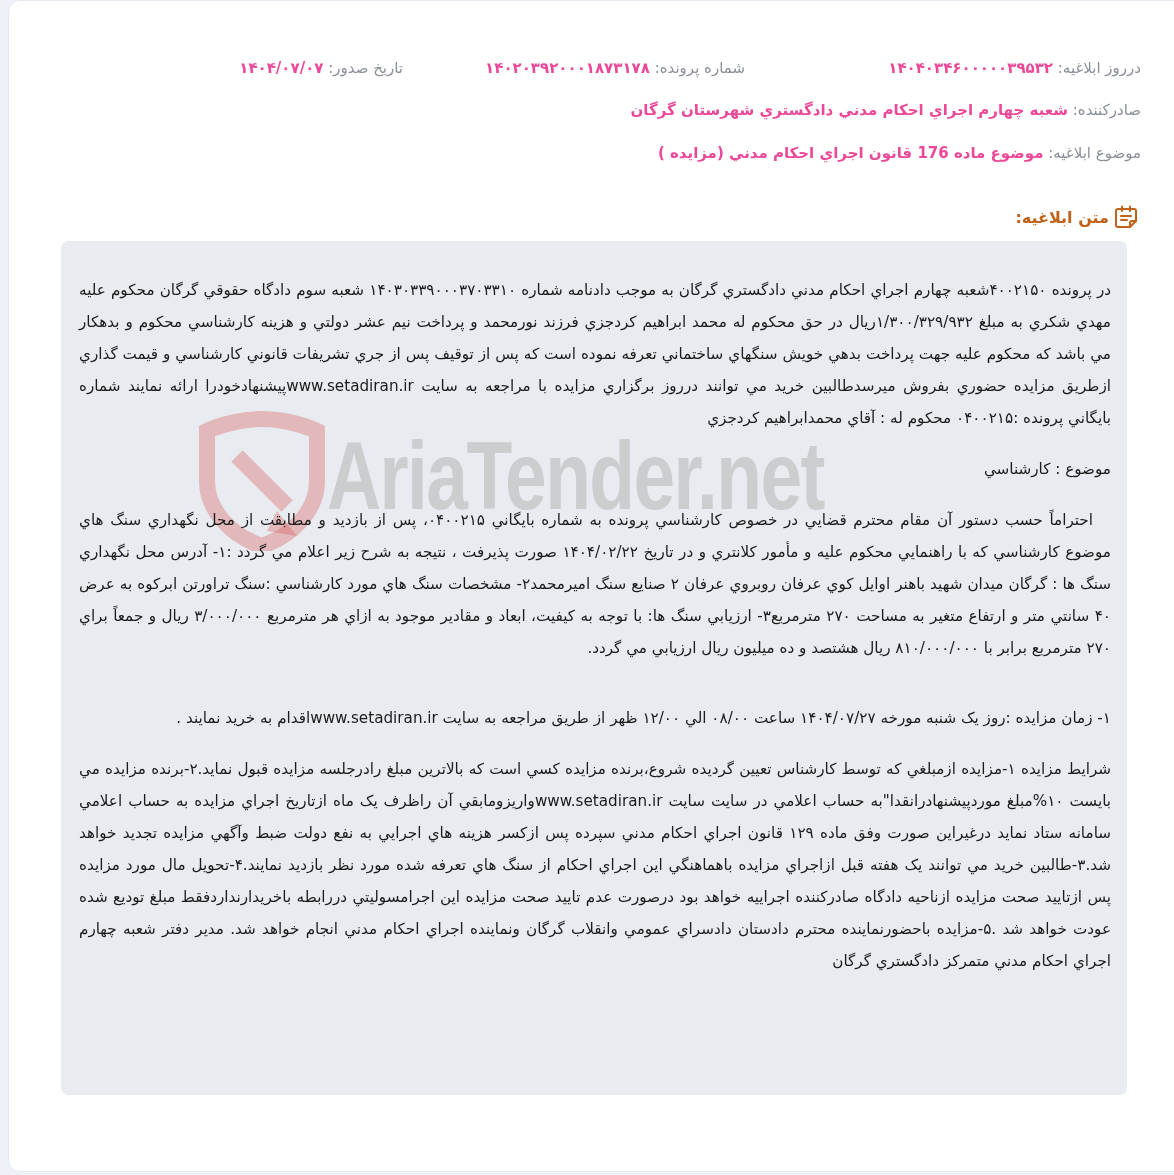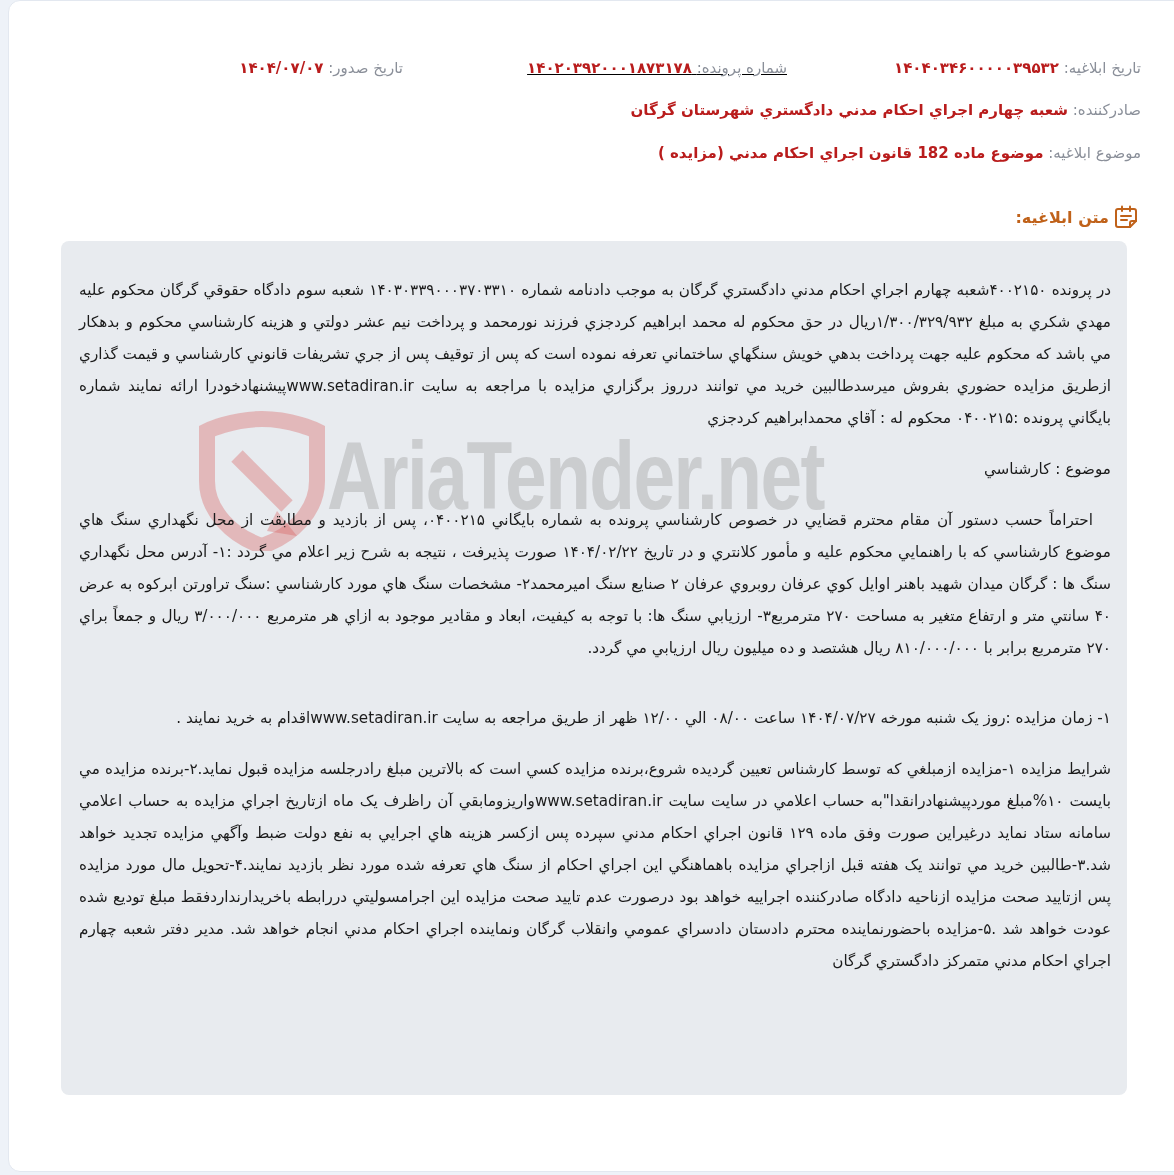--- a/index.html
+++ b/index.html
@@ -19,21 +19,21 @@
     border-radius: 12px;
     box-sizing: border-box;
   }
   .meta-row {
     position: absolute;
     direction: rtl;
     font-size: 15px;
     white-space: nowrap;
   }
   .meta-label { color: #8a8f99; }
-  .meta-value { color: #b91c1c; font-weight: bold; text-align: center; }
+  .meta-value { color: #ec4899; font-weight: bold; text-align: center; }
   .section-title {
     position: absolute;
     top: 203px; right: 48px;
     direction: rtl;
     display: flex; align-items: center; gap: 4px;
     color: #c0621a; font-weight: bold; font-size: 16px;
   }
   .note-icon { width: 26px; height: 26px; }
   .textbox {
     position: absolute;
@@ -74,42 +74,42 @@
   .p-gap { height: 19px; }
   .subject-line { display: flex; direction: rtl; gap: 0; }
   .subject-line span { display: inline-block; }
 </style>
 </head>
 <body>
 
 <div class="card">
 
   <div class="meta-row" style="top:58px; right:46px;">
-    <span class="meta-label">تاريخ ابلاغيه:</span>
+    <span class="meta-label">درروز ابلاغيه:</span>
     <span class="meta-value">۱۴۰۴۰۳۴۶۰۰۰۰۰۳۹۵۳۲</span>
   </div>
 
-  <div class="meta-row" style="top:58px; right:400px;text-decoration:underline;">
+  <div class="meta-row" style="top:58px; right:442px;">
     <span class="meta-label">شماره پرونده:</span>
     <span class="meta-value">۱۴۰۲۰۳۹۲۰۰۰۱۸۷۳۱۷۸</span>
   </div>
 
   <div class="meta-row" style="top:58px; right:784px;">
     <span class="meta-label">تاريخ صدور:</span>
     <span class="meta-value">۱۴۰۴/۰۷/۰۷</span>
   </div>
 
   <div class="meta-row" style="top:100px; right:46px;">
     <span class="meta-label">صادرکننده:</span>
     <span class="meta-value">شعبه چهارم اجراي احكام مدني دادگستري شهرستان گرگان</span>
   </div>
 
   <div class="meta-row" style="top:143px; right:46px;">
     <span class="meta-label">موضوع ابلاغيه:</span>
-    <span class="meta-value">موضوع ماده 182 قانون اجراي احكام مدني (مزايده )</span>
+    <span class="meta-value">موضوع ماده 176 قانون اجراي احكام مدني (مزايده )</span>
   </div>
 
   <div class="section-title">
     <svg class="note-icon" viewBox="0 0 26 26" fill="none" stroke="#c0621a" stroke-width="2" stroke-linecap="round" stroke-linejoin="round">
       <path d="M5 5 h16 a2 2 0 0 1 2 2 v10 l-6 6 h-12 a2 2 0 0 1 -2 -2 v-14 a2 2 0 0 1 2 -2 z"></path>
       <path d="M17 23 v-4 a2 2 0 0 1 2 -2 h4"></path>
       <line x1="9" y1="2.5" x2="9" y2="7"></line>
       <line x1="17" y1="2.5" x2="17" y2="7"></line>
       <line x1="8" y1="12" x2="18" y2="12"></line>
       <line x1="8" y1="16" x2="14" y2="16"></line>

